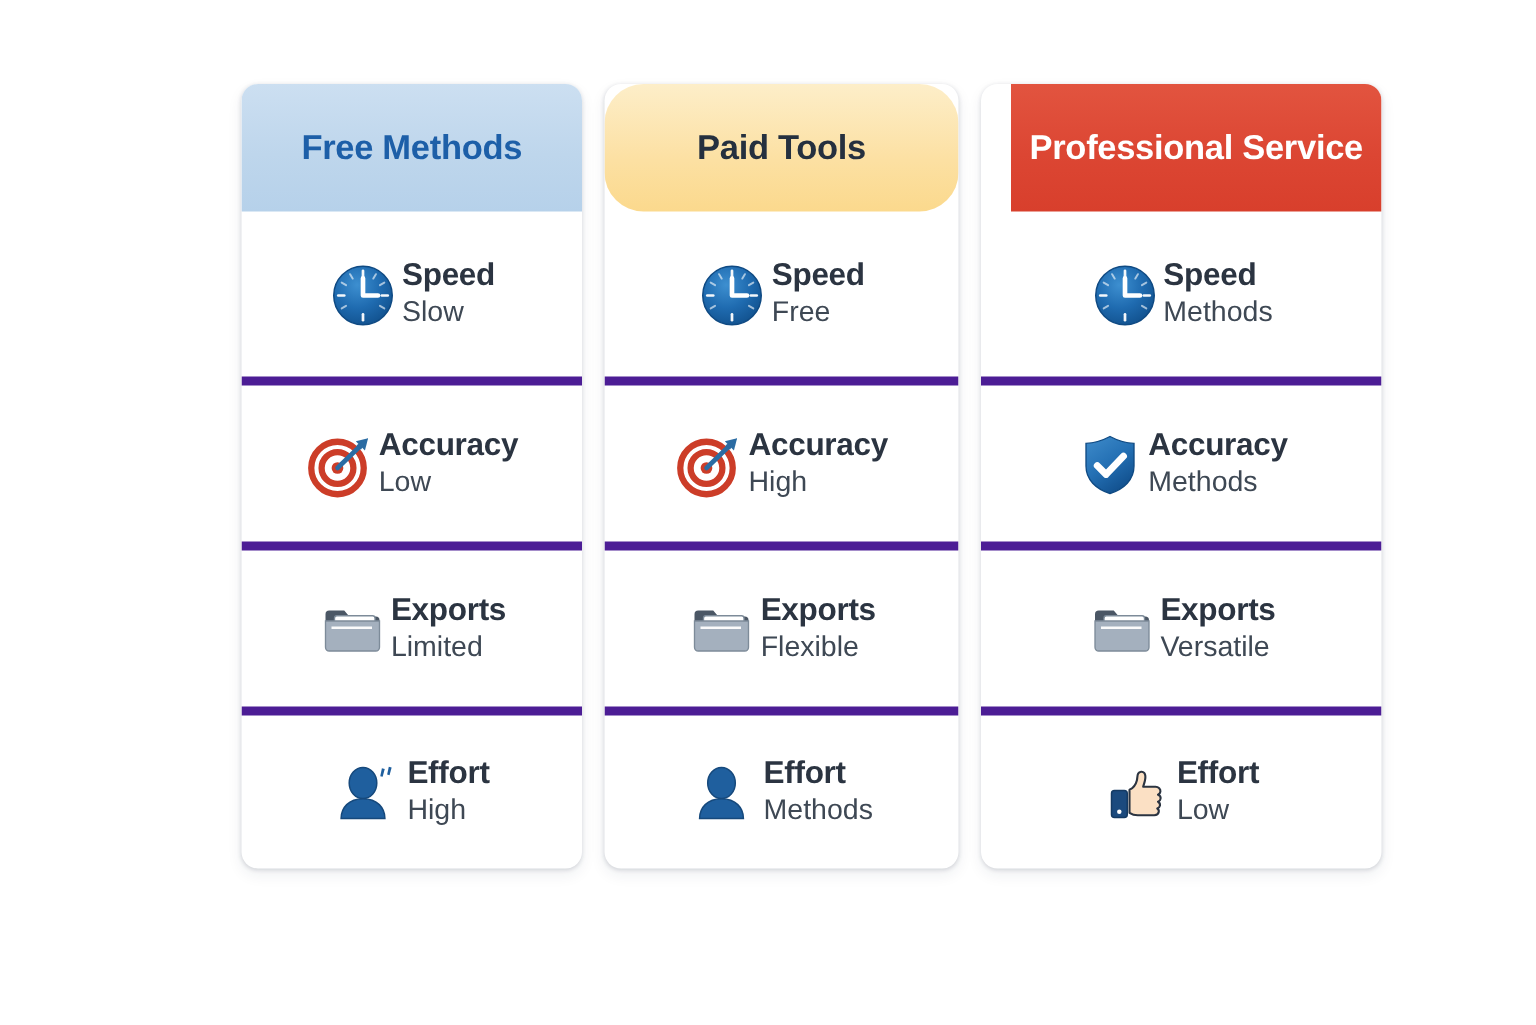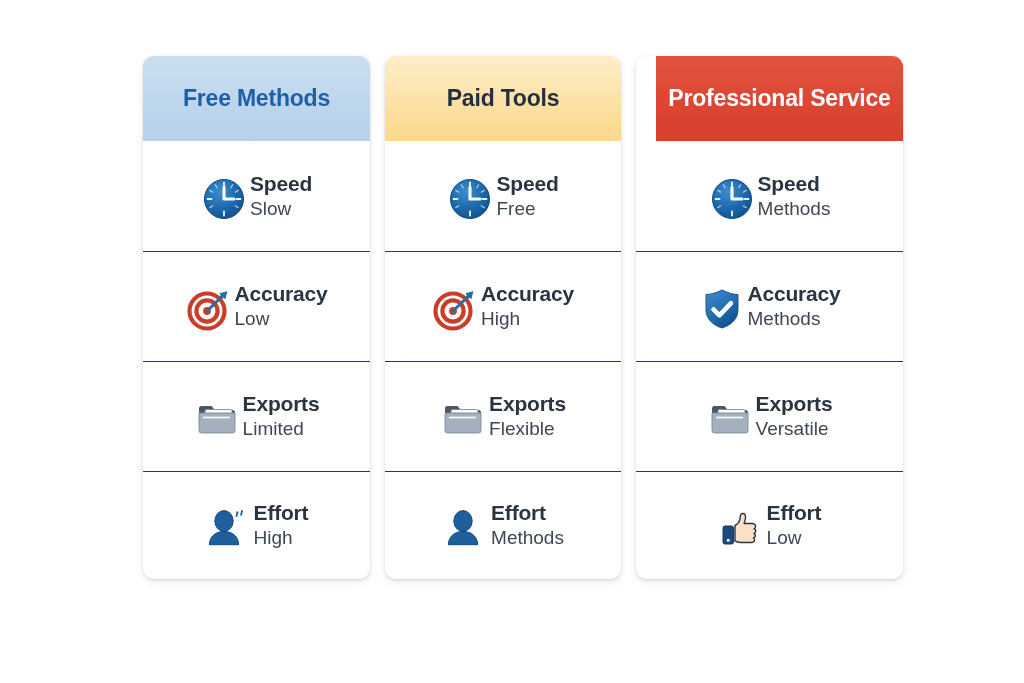--- a/index.html
+++ b/index.html
@@ -17,21 +17,21 @@
 
   #board {
     position: relative;
     width: 1024px;
     height: 683px;
     background: #ffffff;
   }
 
   .cards {
     position: absolute;
-    left: 143px;
+    left: 161px;
     top: 56px;
     display: flex;
     gap: 15px;
     align-items: flex-start;
   }
 
   .card {
     background: #ffffff;
     border-radius: 11px;
     box-shadow: 0 1px 3px rgba(30,45,70,0.16), 0 4px 10px rgba(30,45,70,0.07);
@@ -55,48 +55,49 @@
     padding: 0 10px;
     box-sizing: border-box;
   }
   .hdr-free {
     background: linear-gradient(180deg, #ccdff1 0%, #bed6ec 55%, #b6d1ea 100%);
     color: #1d5fa8;
   }
   .hdr-paid {
     background: linear-gradient(180deg, #fdeec9 0%, #fce0a2 60%, #fbd98d 100%);
     color: #25303f;
+    border-radius: 26px;
   }
   .hdr-pro {
     background: linear-gradient(180deg, #e2543f 0%, #dc4633 55%, #d83f2c 100%);
     color: #ffffff;
     margin-left: 20px;
   }
 
   .rows {
     display: flex;
     flex-direction: column;
   }
 
   .row {
     height: 110px;
-    border-top: 1px solid #4c1d95;
+    border-top: 6px solid #4c1d95;
     display: flex;
     align-items: center;
     justify-content: center;
     box-sizing: border-box;
   }
   .row:first-child { border-top: none; }
   .card.col-free .row:last-child,
   .card.col-paid .row:last-child,
   .card.col-pro  .row:last-child { height: 108px; }
 
   .row-inner {
     display: flex;
-    align-items: flex-end;
+    align-items: center;
     gap: 3px;
   }
 
   .row-icon {
     width: 46px;
     height: 46px;
     flex: 0 0 46px;
     display: block;
     margin-top: 2px;
   }

